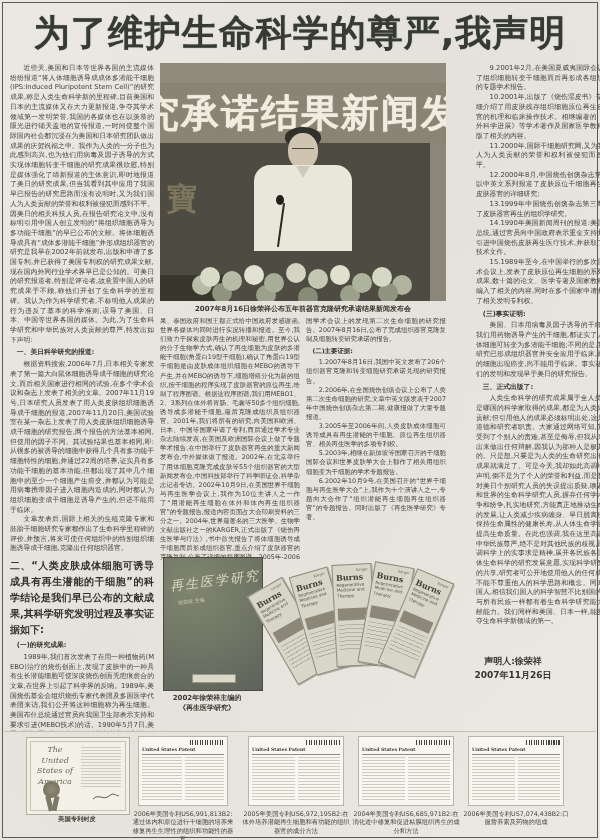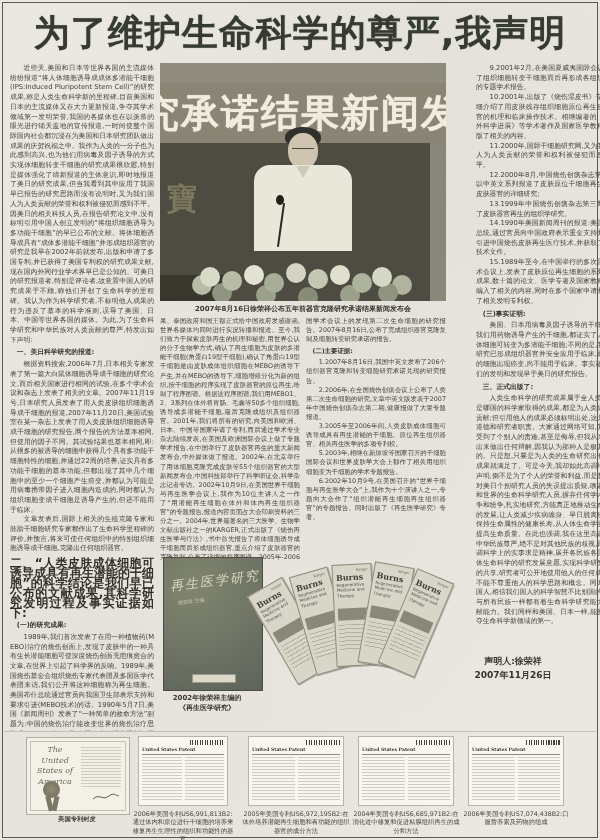--- a/index.html
+++ b/index.html
@@ -16,21 +16,21 @@
             font-size:36px;font-weight:900;letter-spacing:1px;color:#353a33;
             text-shadow:0 0 1px rgba(53,58,51,.55);}
 
   
   .col{position:absolute;font-size:6.8px;line-height:9.7px;text-align:justify;
        word-break:break-all;color:#45433c;overflow:hidden;}
   .midcol{font-size:6.4px;line-height:9.1px;}
   .blk{margin:0;text-indent:2em;}
   .blk-c{text-indent:0;}
   .blk-h{font-weight:bold;text-indent:1em;margin:3px 0 2px;color:#3a382f;}
-  .blk-h2{font-weight:bold;text-indent:0;font-size:12px;line-height:10px;margin:4px 0 3px;color:#33312a;}
+  .blk-h2{font-weight:bold;text-indent:0;font-size:10px;line-height:16px;margin:4px 0 3px;color:#33312a;}
   .blk-h3{font-weight:bold;text-indent:1em;margin:3px 0 2px;color:#3a382f;}
 
   
   .photo{position:absolute;left:160px;top:63px;width:286px;height:238px;background:#56544b;overflow:hidden;}
   .photo-wall{position:absolute;top:0;left:0;right:0;height:22px;background:#8f8b7d;}
   .photo-banner{position:absolute;top:20px;left:0;right:0;height:60px;background:#8a8474;
                 display:flex;align-items:center;overflow:hidden;}
   .photo-banner span{font-size:38px;font-weight:900;color:#f0ede0;letter-spacing:2px;
                      white-space:nowrap;margin-left:-19px;text-shadow:0 0 1px #f0ede0;}
   .photo-backdrop{position:absolute;top:80px;left:0;right:0;bottom:0;background:#4d4b42;}

